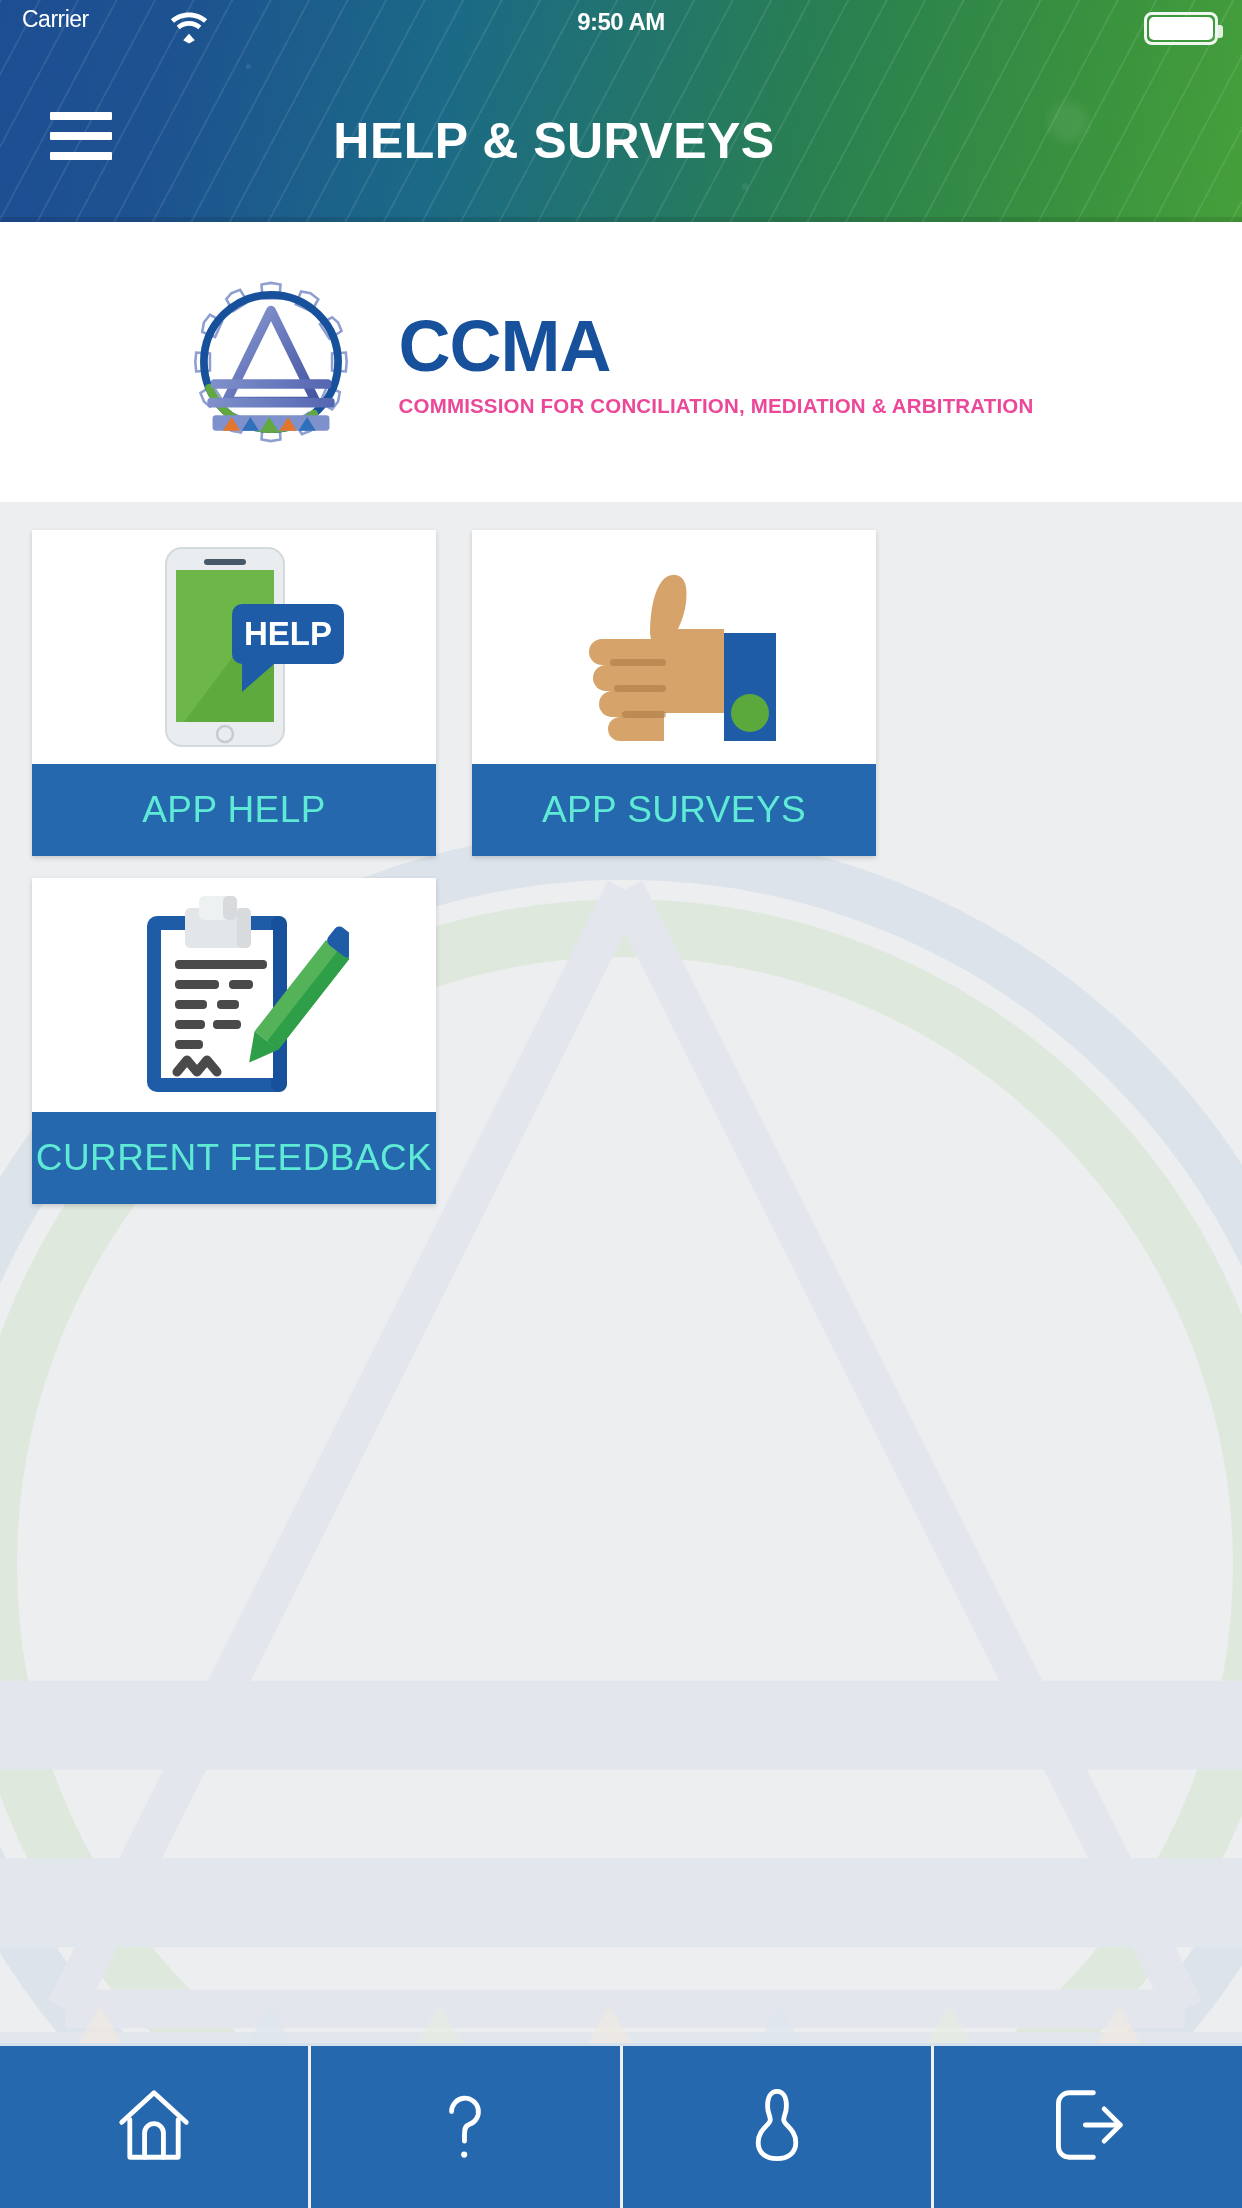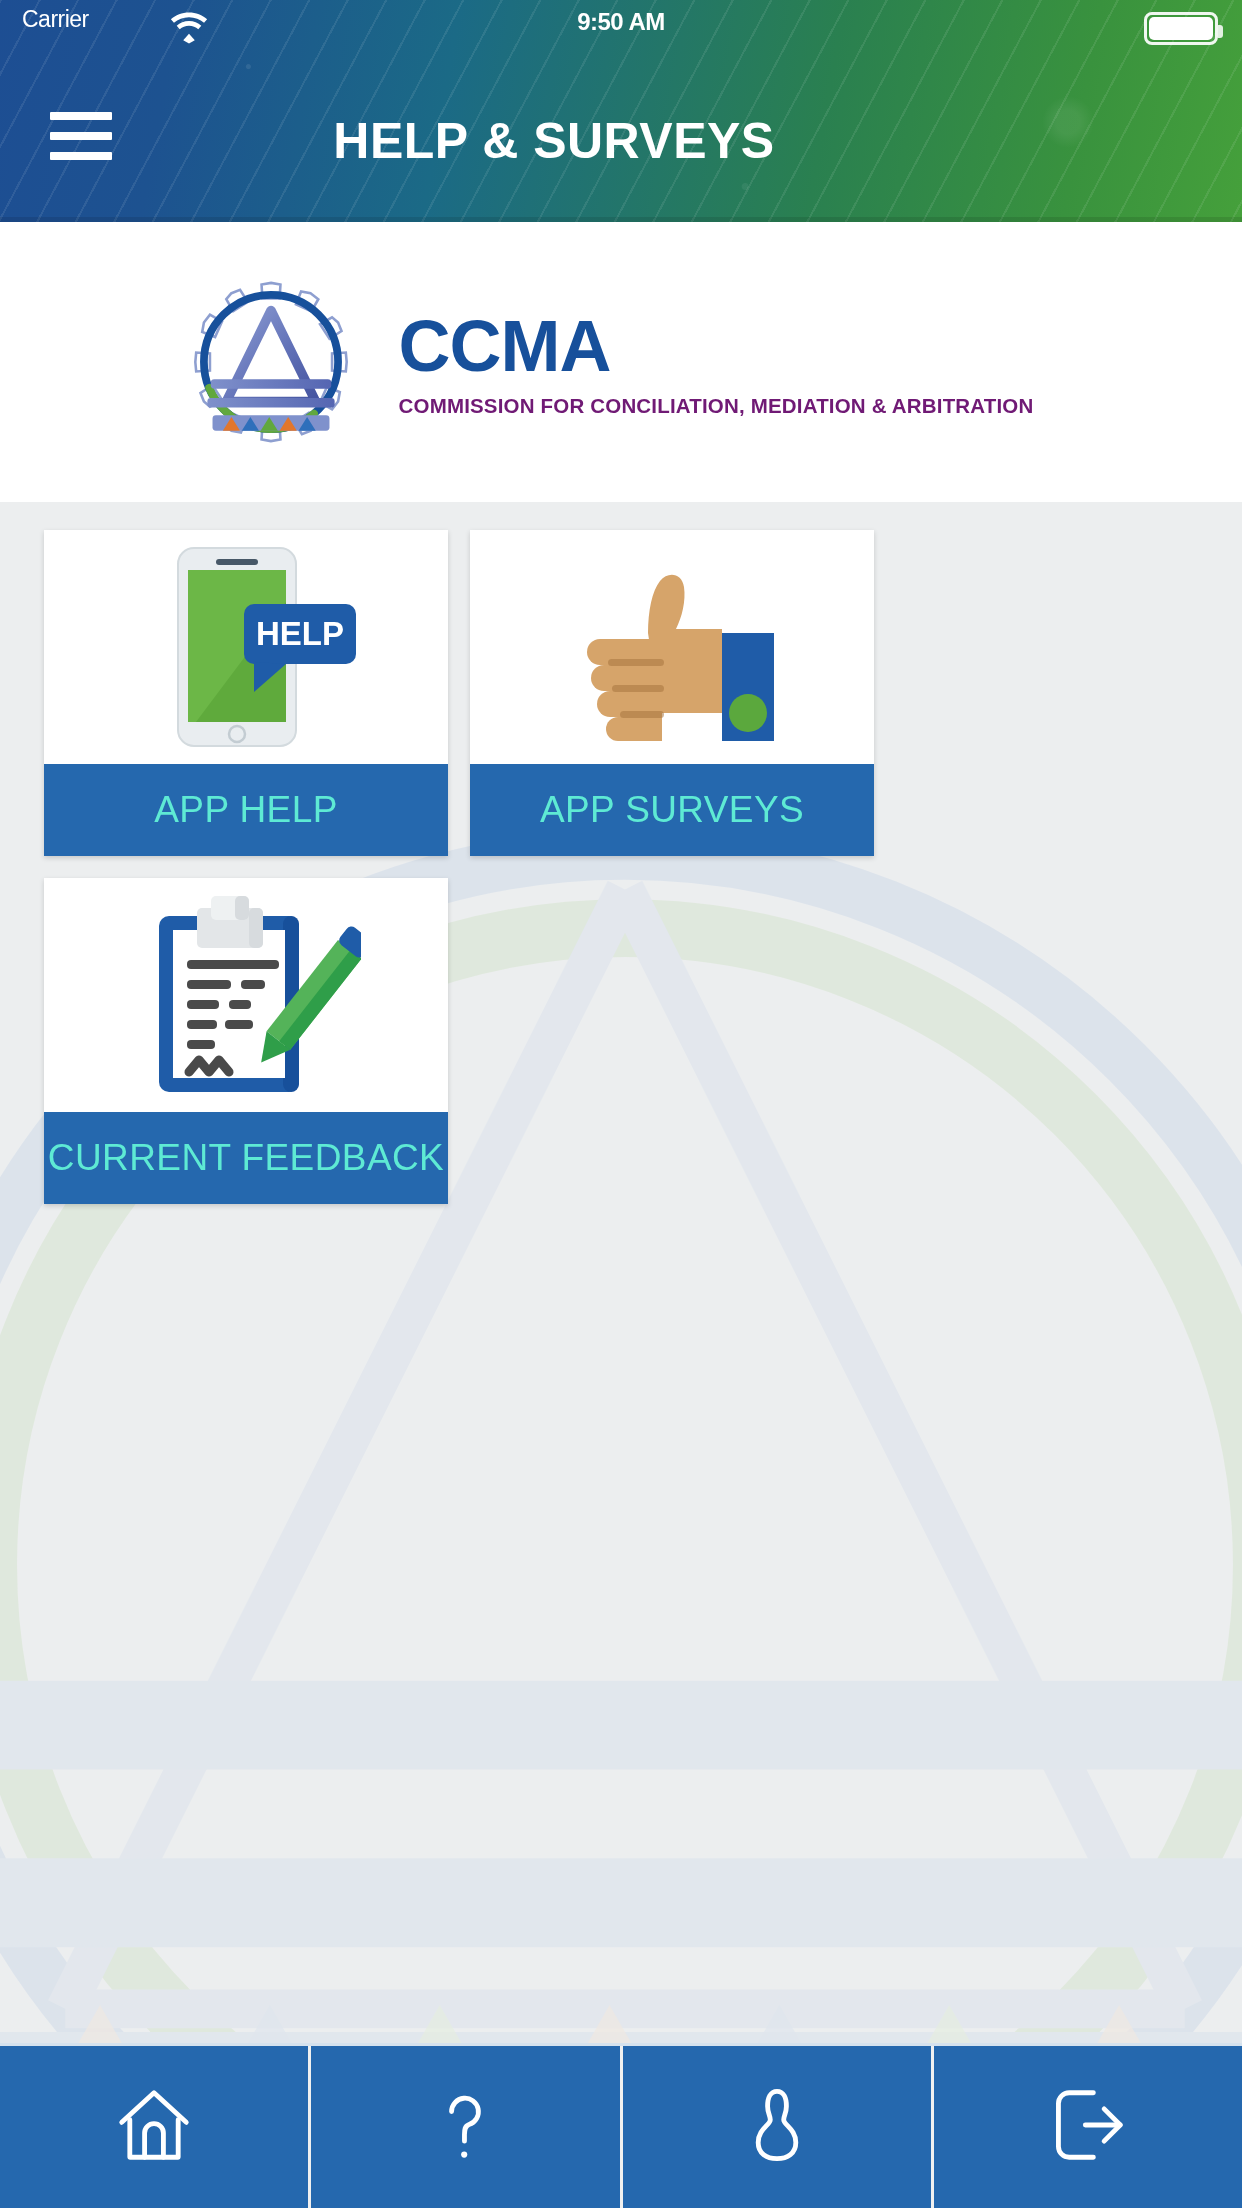--- a/index.html
+++ b/index.html
@@ -82,36 +82,36 @@
     display:flex; align-items:center; justify-content:center;
   }
   #logo-row{ display:flex; align-items:center; gap:42px; transform:translateX(-12px); }
   #logo-mark{ width:172px; height:172px; position:relative; }
   #logo-text-block{ padding-top:6px; }
   #logo-wordmark{
     font-size:72px; font-weight:800; color:#17509b; letter-spacing:-1px;
     line-height:0.95;
   }
   #logo-tagline{
-    font-size:20.5px; font-weight:700; color:#701a75; letter-spacing:0.18px;
+    font-size:20.5px; font-weight:700; color:#ec4899; letter-spacing:0.18px;
     margin-top:14px;
   }
 
   
   #bg-watermark{
     position:absolute; top:600px; left:-340px; width:1930px; height:1930px;
     opacity:.30; z-index:0; pointer-events:none;
   }
 
   
   #tile-grid{
     position:absolute; top:530px; left:0; width:1242px;
     z-index:2;
-    display:flex; flex-wrap:wrap; gap:22px 22px;
-    padding:0 44px;
+    display:flex; flex-wrap:wrap; gap:22px 36px;
+    padding:0 32px;
   }
   .tile{
     width:404px;
     background:#fff;
     box-shadow:0 2px 5px rgba(0,0,0,.16);
     cursor:pointer;
     display:flex; flex-direction:column;
   }
   .tile-art{
     height:234px; display:flex; align-items:center; justify-content:center;

